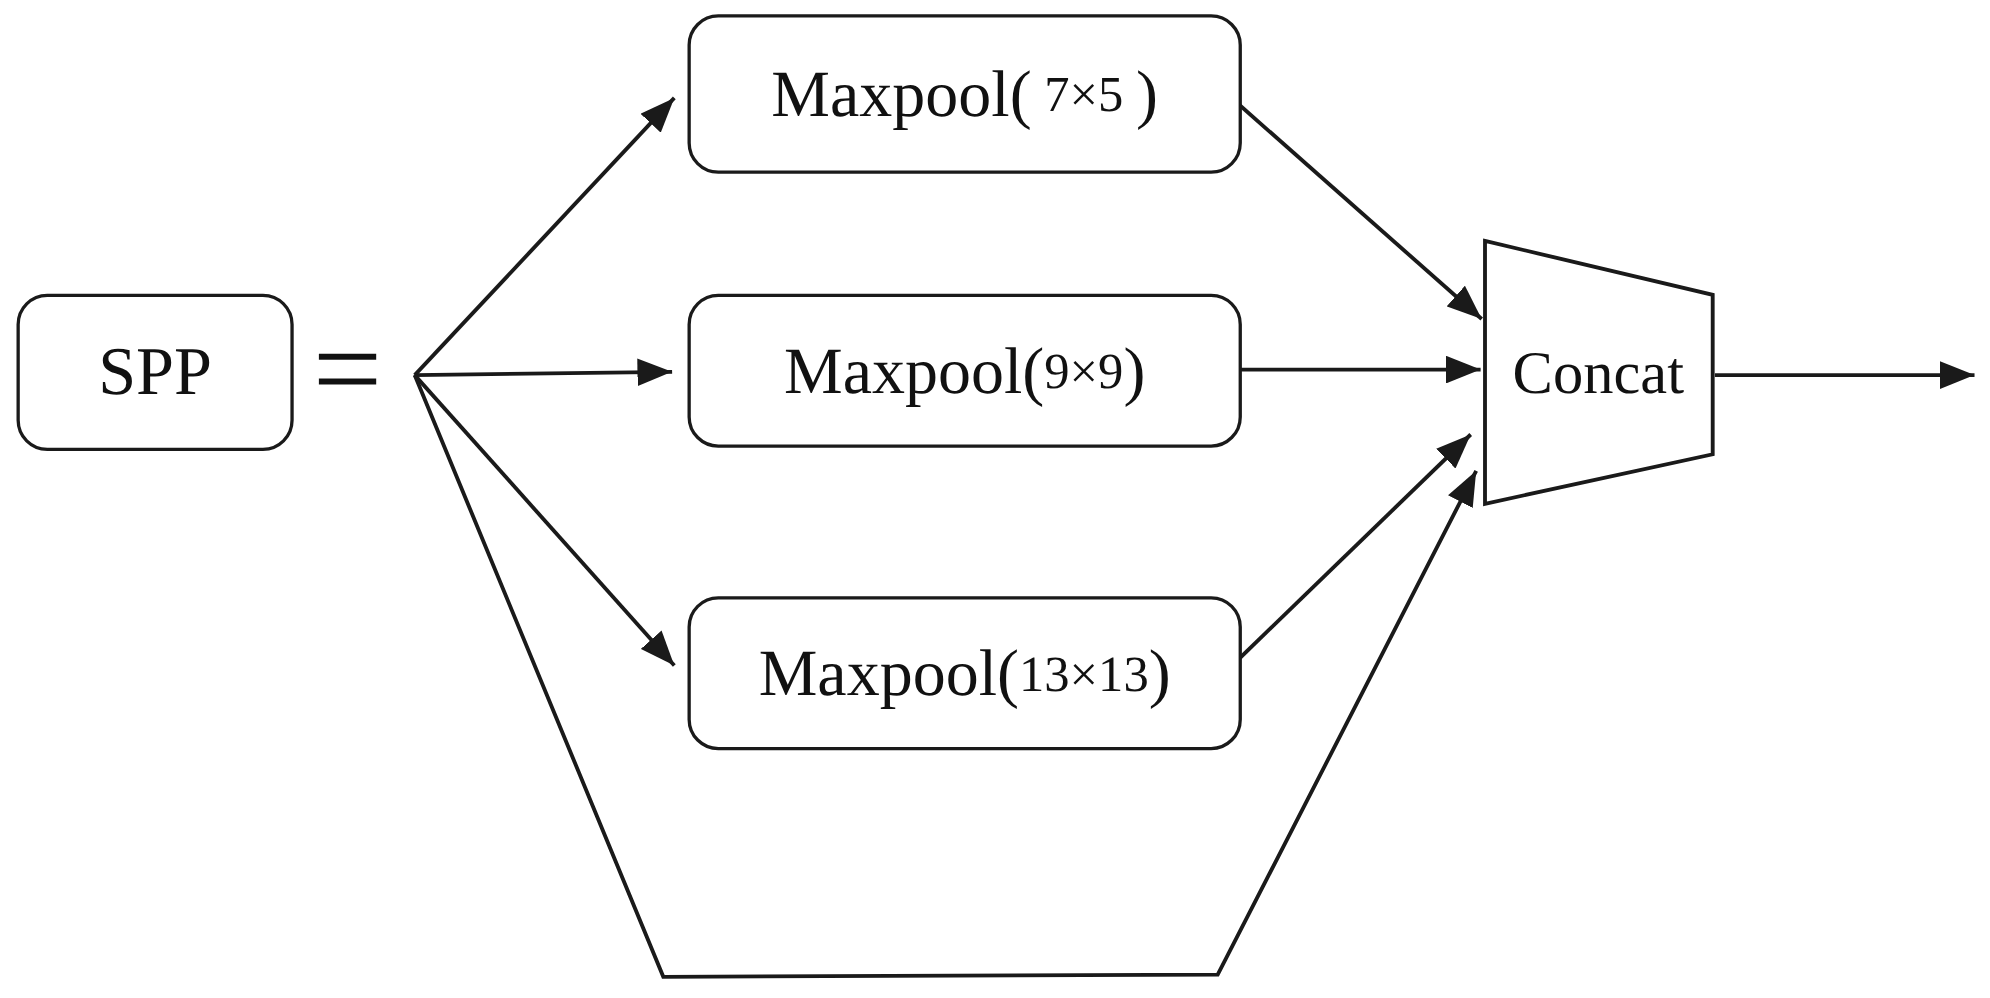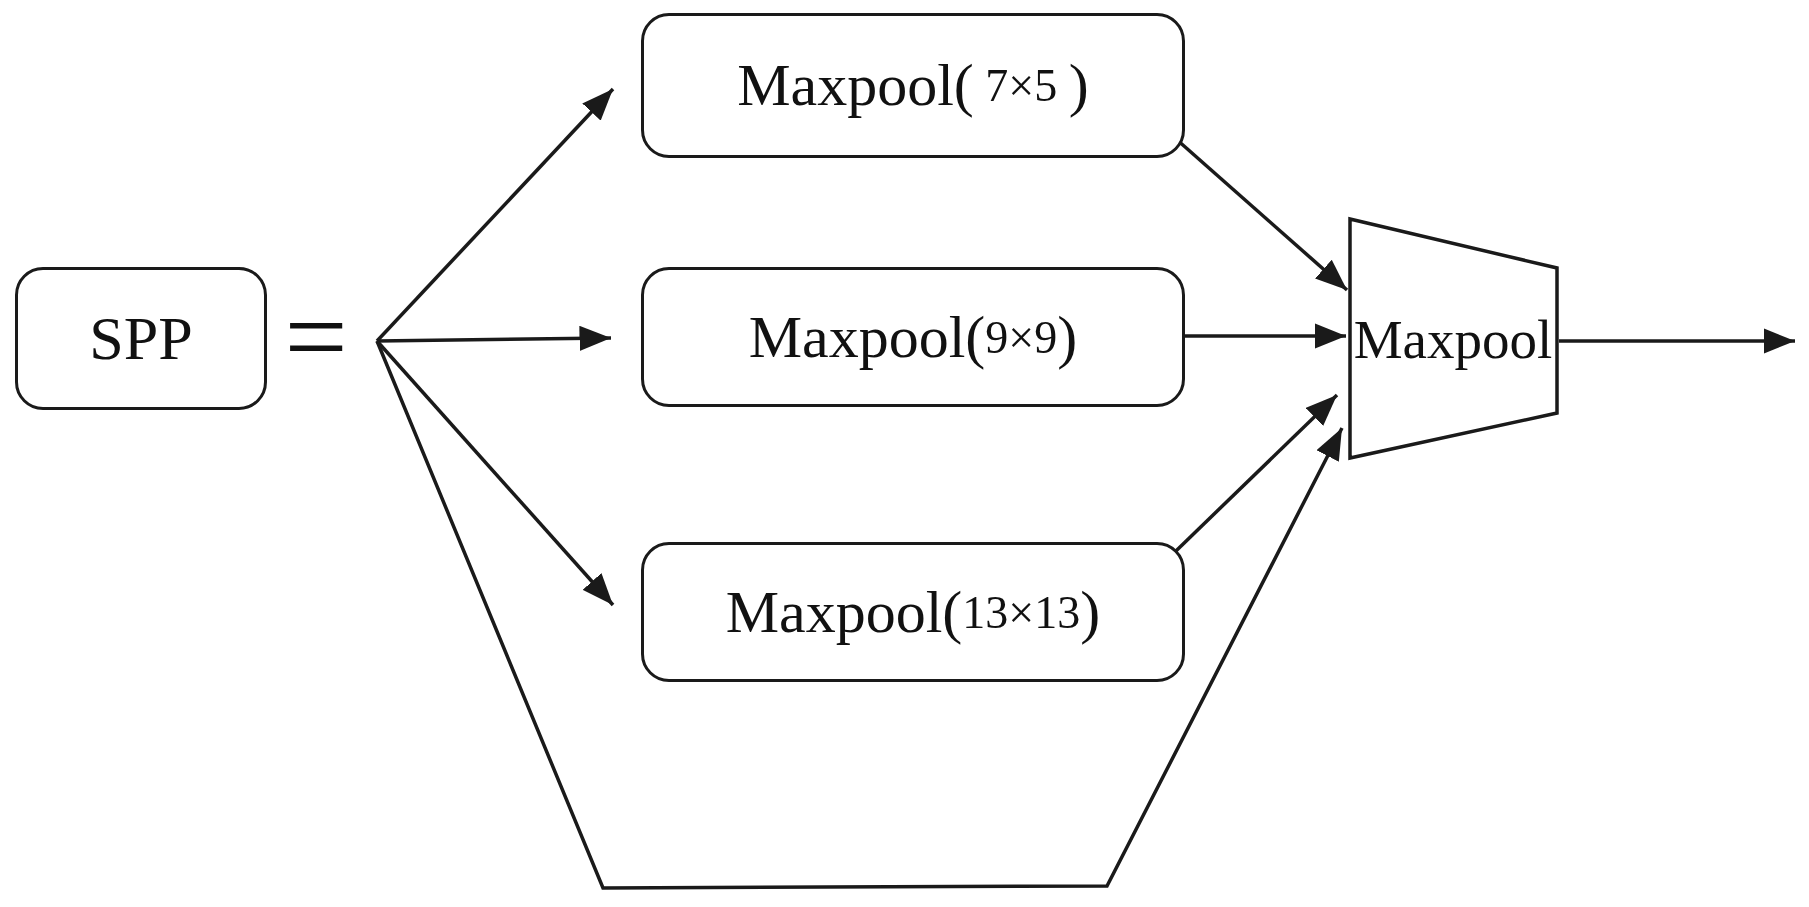--- a/index.html
+++ b/index.html
@@ -22,21 +22,21 @@
     position: absolute;
     background: #ffffff;
     border: 3.5px solid #1a1a1a;
     border-radius: 28px;
     display: flex;
     align-items: center;
     justify-content: center;
     white-space: pre;
   }
   .node-spp   { left: 15px;  top: 267px; width: 252px; height: 143px; font-size: 62px; }
-  .node-max   { left: 641px; width: 544px; font-size: 60px; }
+  .node-max   { left: 625px; width: 504px; font-size: 60px; }
   .node-max5  { top: 13px;  height: 145px; }
   .node-max9  { top: 267px; height: 140px; }
   .node-max13 { top: 542px; height: 140px; }
   .kernel { font-size: 46px; white-space: pre; }
   .equals {
     position: absolute;
     left: 316px; top: 340px;
     transform: translate(-50%, -54%);
     font-size: 112px;
     line-height: 1;
@@ -87,15 +87,15 @@
   </div>
 
   <div class="node node-max node-max9">
     <span>Maxpool(</span><span class="kernel">9×9</span><span>)</span>
   </div>
 
   <div class="node node-max node-max13">
     <span>Maxpool(</span><span class="kernel">13×13</span><span>)</span>
   </div>
 
-  <div class="concat-label">Maxpool</div>
+  <div class="concat-label">Concat</div>
 
 </div>
 
 </body></html>

